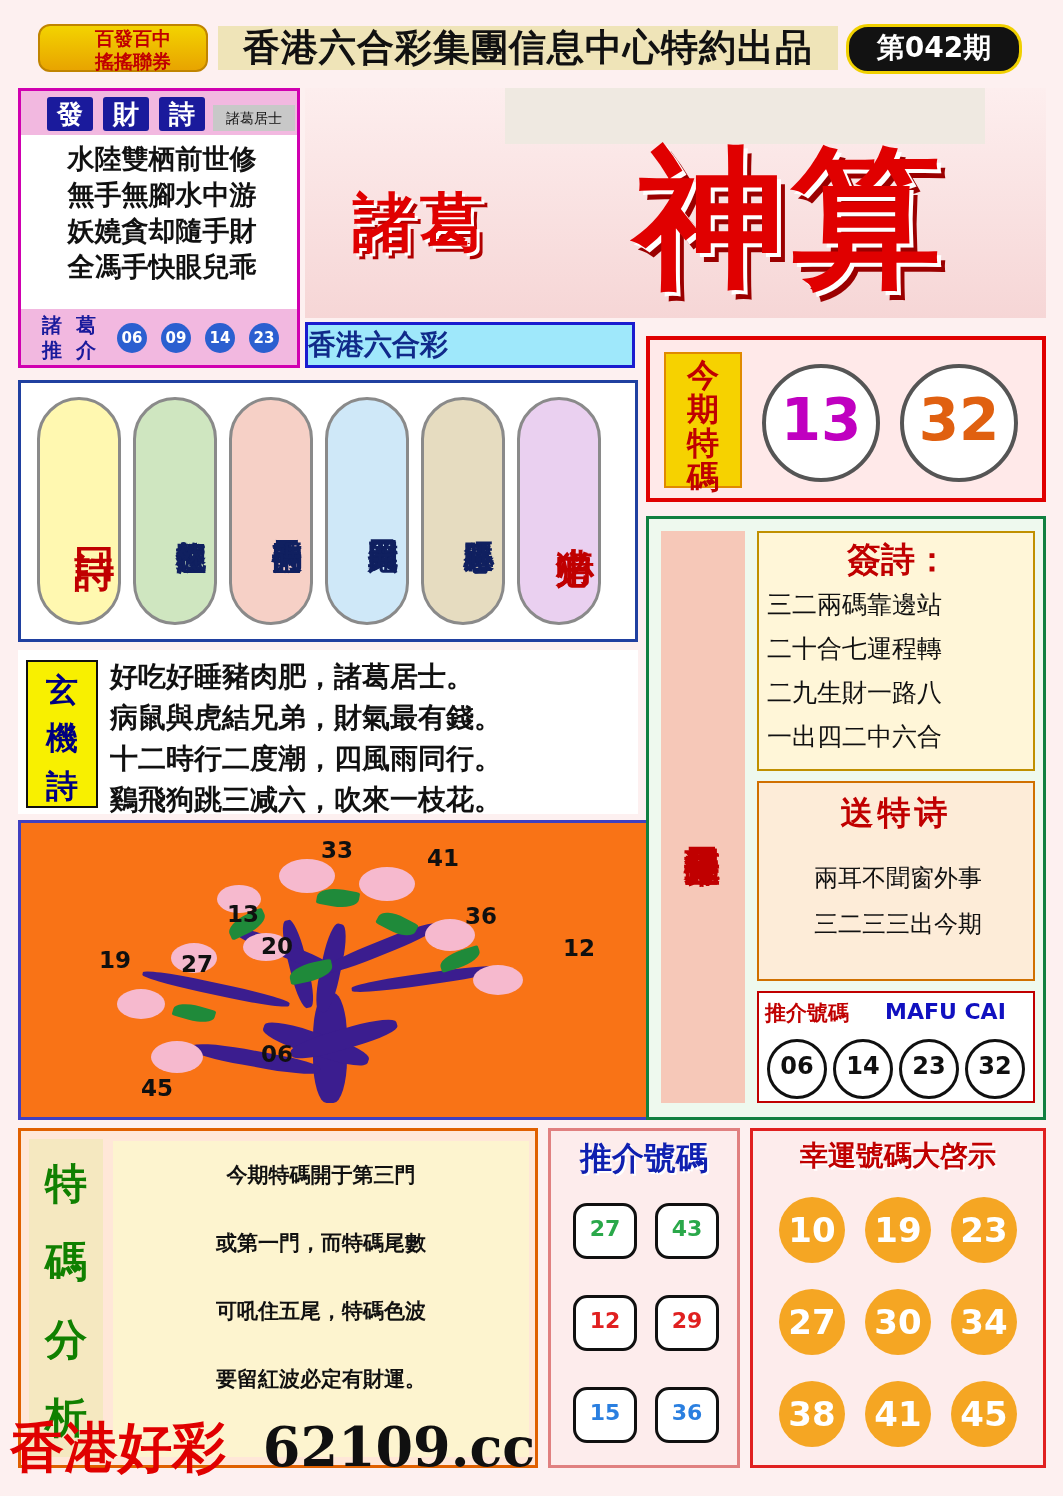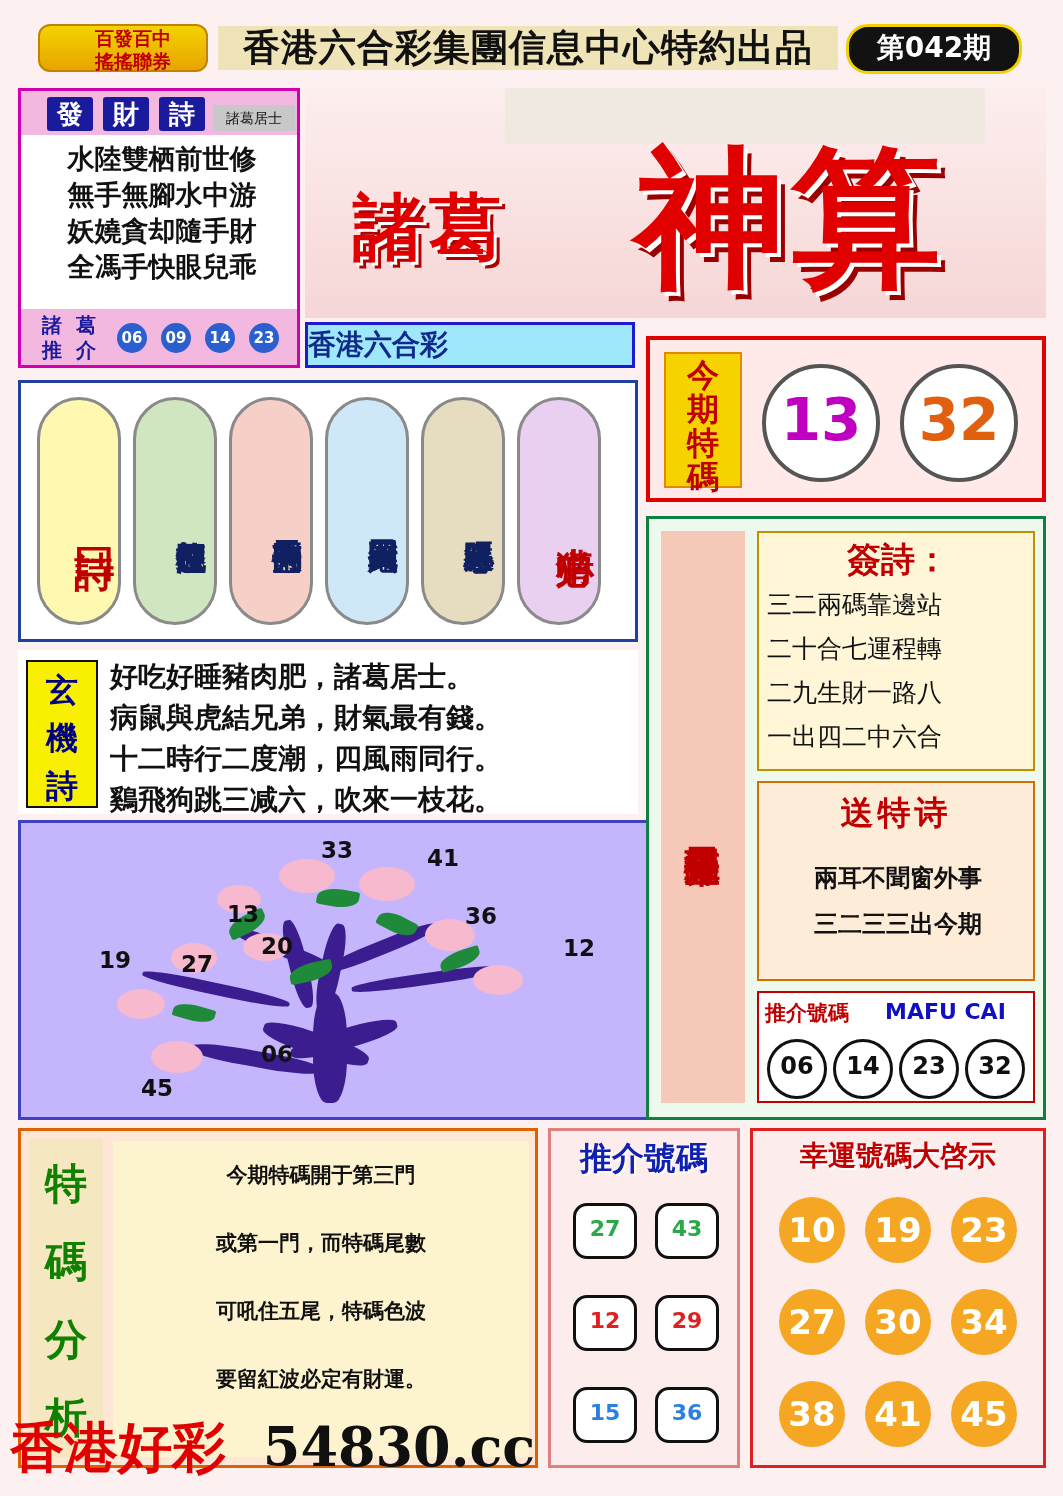--- a/index.html
+++ b/index.html
@@ -72,21 +72,21 @@
     text-align:center; line-height:30px;
   }
   
   .bigtitle {
     position:absolute; left:305px; top:88px; width:741px; height:230px;
     background:linear-gradient(#fdeeee,#f6d6d6);
     overflow:hidden;
   }
   .bigtitle .t1 {
     position:absolute; left:48px; top:92px;
-    font-size:72px; font-weight:bold; color:#e00000;
+    font-size:63px; font-weight:bold; color:#e00000;
     font-family:"DejaVu Serif","Liberation Serif",serif;
     text-shadow:3px 3px 0 #ffffff, 6px 6px 0 #b00000;
     letter-spacing:4px;
   }
   .bigtitle .t2 {
     position:absolute; left:330px; top:32px;
     font-size:150px; font-weight:bold; color:#e00000;
     font-family:"DejaVu Serif","Liberation Serif",serif;
     text-shadow:4px 4px 0 #ffffff, 8px 9px 0 #9b0000;
     letter-spacing:6px;
@@ -147,21 +147,21 @@
     border:2px solid #101010;
   }
   .xuanji-lines {
     position:absolute; left:90px; top:4px; width:524px;
     font-size:28px; line-height:41px; color:#111; font-weight:bold;
     font-family:"DejaVu Serif","Liberation Serif",serif;
   }
   
   .tree {
     position:absolute; left:18px; top:820px; width:736px; height:300px;
-    background:#c4b5fd; border:3px solid #4040c0; box-sizing:border-box;
+    background:#f97316; border:3px solid #4040c0; box-sizing:border-box;
     overflow:hidden;
   }
   .tree-num {
     position:absolute; color:#101010; font-weight:bold; font-size:23px;
     font-family:"DejaVu Sans","Liberation Sans",sans-serif;
   }
   .tree-label {
     position:absolute; right:26px; top:146px; width:54px;
     color:#202060; font-weight:bold; font-size:38px; line-height:48px; text-align:center;
     font-family:"DejaVu Serif","Liberation Serif",serif;
@@ -199,21 +199,21 @@
     position:absolute; left:108px; top:262px; width:278px; height:200px;
     background:#fdecd8; border:2px solid #d07000; box-sizing:border-box;
   }
   .songte-t {
     position:absolute; left:0; top:8px; width:100%;
     color:#c00000; font-weight:bold; font-size:33px; text-align:center;
     font-family:"DejaVu Serif","Liberation Serif",serif; letter-spacing:4px;
   }
   .songte-l {
     position:absolute; left:8px; top:72px; width:262px;
-    font-size:24px; line-height:46px; color:#111; font-weight:bold; text-align:center;
+    font-size:24px; line-height:46px; color:#111; font-weight:normal; text-align:center;
     font-family:"DejaVu Serif","Liberation Serif",serif;
   }
   .tuijian {
     position:absolute; left:108px; top:472px; width:278px; height:112px;
     background:#ffffff; border:2px solid #c00000; box-sizing:border-box;
   }
   .tj-head {
     position:absolute; left:6px; top:6px; width:266px; height:30px;
   }
   .tj-cn { position:absolute; left:0; top:0; color:#c00000; font-weight:bold; font-size:21px; }
@@ -450,16 +450,16 @@
     <div class="lucky-ball" style="left:26px;  top:158px;">27</div>
     <div class="lucky-ball" style="left:112px; top:158px;">30</div>
     <div class="lucky-ball" style="left:198px; top:158px;">34</div>
     <div class="lucky-ball" style="left:26px;  top:250px;">38</div>
     <div class="lucky-ball" style="left:112px; top:250px;">41</div>
     <div class="lucky-ball" style="left:198px; top:250px;">45</div>
   </div>
 
   <div class="wm">
     <span>香港好彩</span>
-    <span class="site">54830.cc</span>
+    <span class="site">62109.cc</span>
   </div>
 
 </div>
 
 </body></html>

